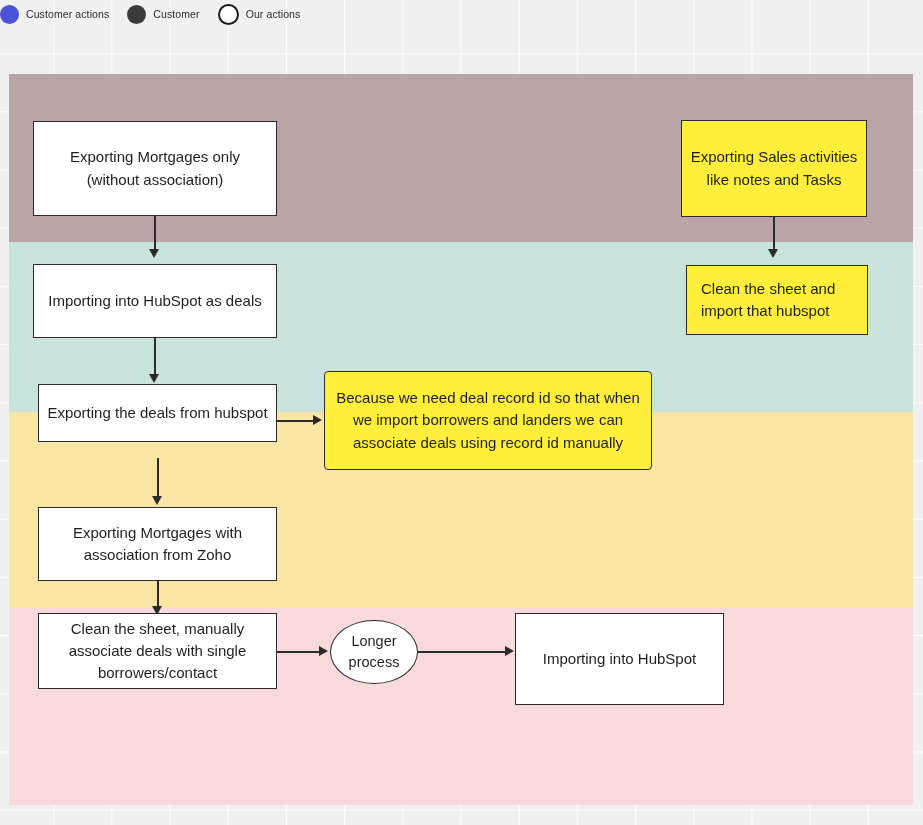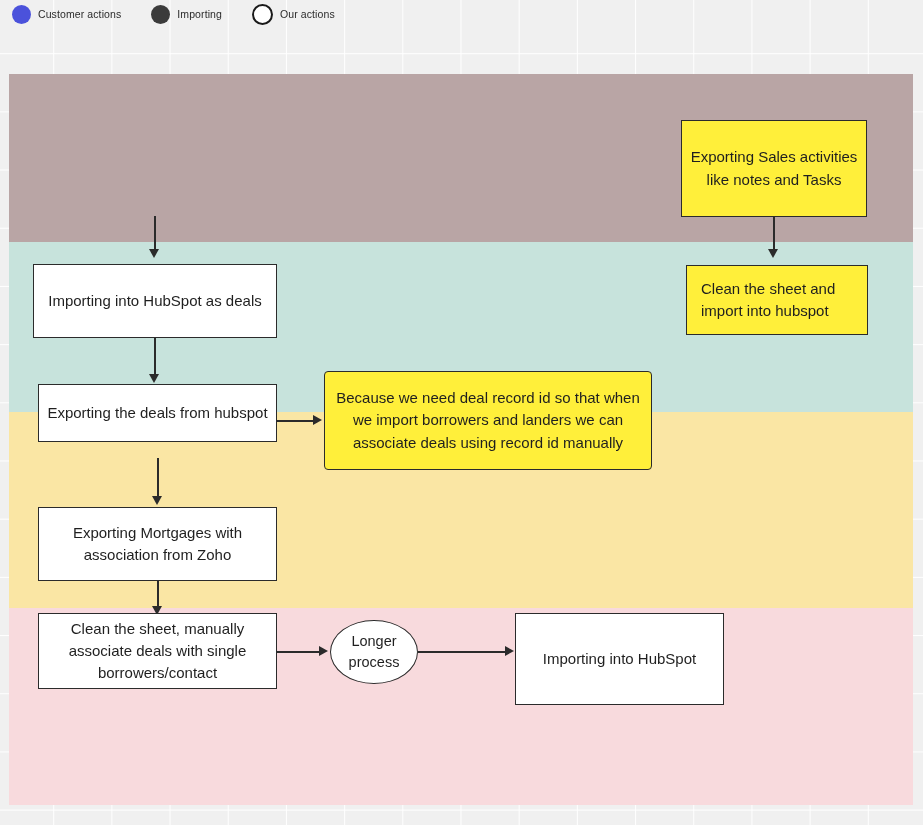--- a/index.html
+++ b/index.html
@@ -41,21 +41,20 @@
     width: 923px; height: 28px;
     display: flex;
     align-items: center;
     gap: 0px;
     z-index: 40;
   }
   .legend-item {
     display: flex;
     align-items: center;
     gap: 7px;
-    margin-left: 12px;
     margin-right: 18px;
   }
   .legend-dot {
     width: 19px; height: 19px;
     border-radius: 50%;
     flex: 0 0 auto;
   }
   .legend-dot.blue  { background: #4b52db; }
   .legend-dot.black { background: #3b3b3b; }
   .legend-dot.white { background: #ffffff; border: 2px solid #1a1a1a; width: 17px; height: 17px; }
@@ -121,21 +120,21 @@
   <div class="band band-yellow"></div>
   <div class="band band-pink"></div>
 
   <div id="legend">
     <div class="legend-item">
       <span class="legend-dot blue"></span>
       <span class="legend-label">Customer actions</span>
     </div>
     <div class="legend-item">
       <span class="legend-dot black"></span>
-      <span class="legend-label">Importing</span>
+      <span class="legend-label">Customer</span>
     </div>
     <div class="legend-item">
       <span class="legend-dot white"></span>
       <span class="legend-label">Our actions</span>
     </div>
   </div>
 
   <div class="conn v" style="left:154px; top:216px; height:35px;"></div>
   <div class="arrow down" style="left:149px; top:249px;"></div>
 
@@ -153,31 +152,34 @@
 
   <div class="conn v" style="left:157px; top:581px; height:28px;"></div>
   <div class="arrow down" style="left:152px; top:606px;"></div>
 
   <div class="conn h" style="left:277px; top:651px; width:45px;"></div>
   <div class="arrow right" style="left:319px; top:646px;"></div>
 
   <div class="conn h" style="left:418px; top:651px; width:90px;"></div>
   <div class="arrow right" style="left:505px; top:646px;"></div>
 
+  <div class="node" style="left:33px; top:121px; width:244px; height:95px;">
+    <span>Exporting Mortgages only (without association)</span>
+  </div>
 
   <div class="node sticky" style="left:681px; top:120px; width:186px; height:97px;">
     <span>Exporting Sales activities like notes and Tasks</span>
   </div>
 
   <div class="node" style="left:33px; top:264px; width:244px; height:74px;">
     <span>Importing into HubSpot as deals</span>
   </div>
 
   <div class="node sticky left-text" style="left:686px; top:265px; width:182px; height:70px;">
-    <span>Clean the sheet and import into hubspot</span>
+    <span>Clean the sheet and import that hubspot</span>
   </div>
 
   <div class="node" style="left:38px; top:384px; width:239px; height:58px;">
     <span>Exporting the deals from hubspot</span>
   </div>
 
   <div class="node sticky rounded" style="left:324px; top:371px; width:328px; height:99px;">
     <span>Because we need deal record id so that when we import borrowers and landers we can associate deals using record id manually</span>
   </div>
 

